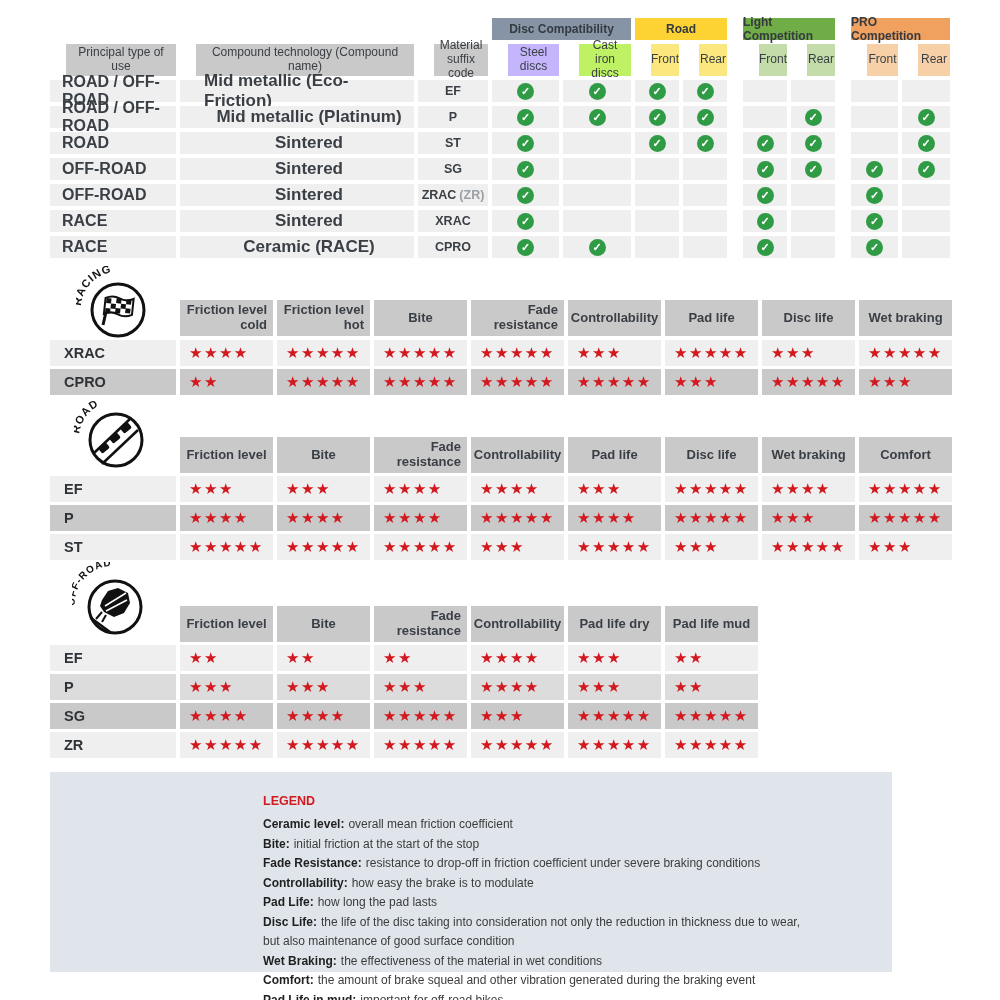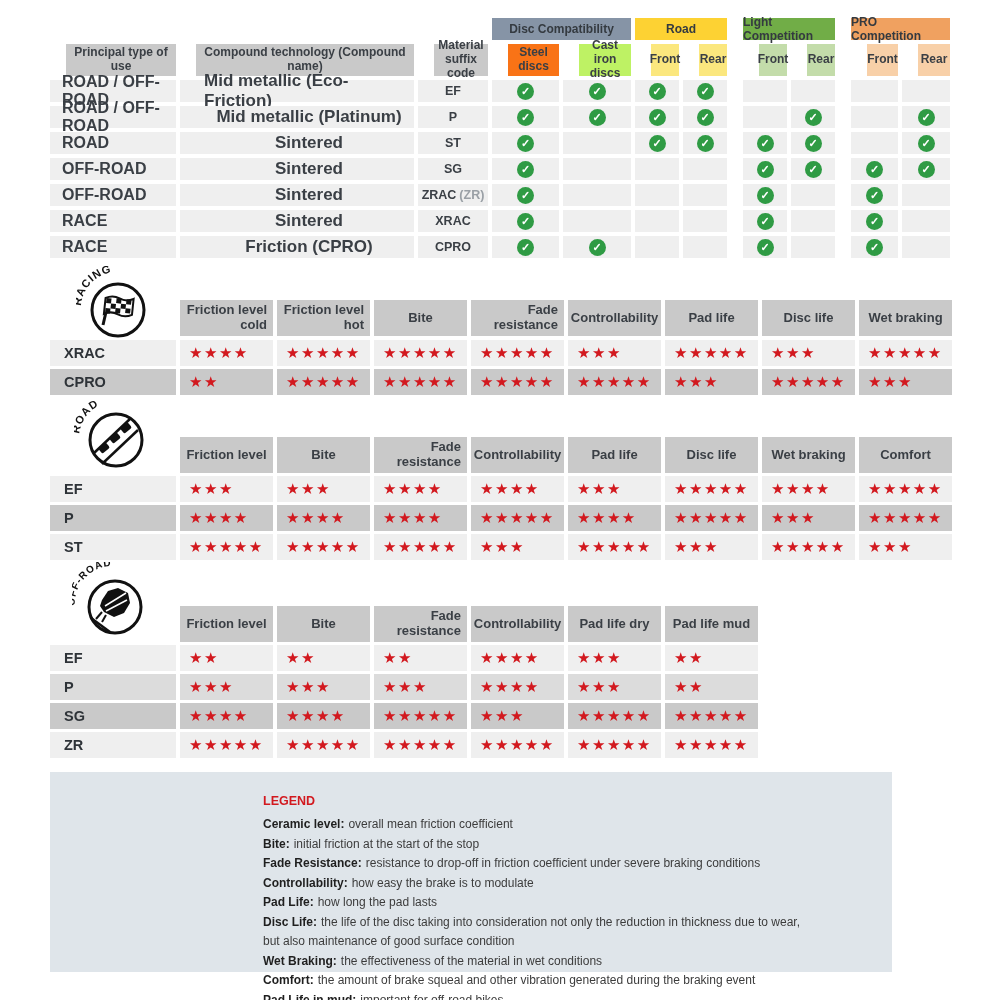--- a/index.html
+++ b/index.html
@@ -14,24 +14,24 @@
 
   
   .compat-cols{grid-template-columns:126px 234px 70px 67px 68px 44px 44px 8px 44px 44px 8px 47px 48px;
                column-gap:4px;}
   .compat-head{position:absolute;left:50px;top:18px;grid-template-rows:22px 32px;row-gap:4px;}
   .compat-head .band{font-weight:bold;font-size:12px;color:#343a40;}
   .band-disc{grid-column:4/6;grid-row:1;background:#8694a6;}
   .band-road{grid-column:6/8;grid-row:1;background:#fdd233;}
   .band-lc{grid-column:9/11;grid-row:1;background:#71ad47;}
   .band-pro{grid-column:12/14;grid-row:1;background:#f0a160;}
-  .hrow{grid-row:2;background:#c9c9c9;font-weight:bold;font-size:12px;line-height:1.15;
+  .hrow{grid-row:2;background:#c9c9c9;font-weight:normal;font-size:12px;line-height:1.15;
         text-align:center;padding:8px 3px;box-sizing:border-box;margin-left:16px;}
   .h1{grid-column:1}.h2{grid-column:2}.h3{grid-column:3}
-  .h4{grid-column:4;background:#f97316}.h5{grid-column:5;background:#bef264}
+  .h4{grid-column:4;background:#c4b5fd}.h5{grid-column:5;background:#bef264}
   .h6{grid-column:6;background:#fbe77e}.h7{grid-column:7;background:#fbe77e}
   .h9{grid-column:9;background:#c3dcaa}.h10{grid-column:10;background:#c3dcaa}
   .h12{grid-column:12;background:#f8d0a8}.h13{grid-column:13;background:#f8d0a8}
 
   .compat-data{position:absolute;left:50px;top:80px;grid-auto-rows:22px;gap:4px;}
   .t-use{justify-content:flex-start;padding-left:12px;font-weight:bold;font-size:16px;
          box-sizing:border-box;}
   .t-tech{font-weight:bold;font-size:17px;padding-left:24px;}
   .t-code{font-weight:bold;font-size:12.5px;}
   .t-code .note{color:#9aa0a6;margin-left:3px;font-weight:bold;}
@@ -251,21 +251,21 @@
         <span class="check">✓</span>
       </div>
     <div class="cell"></div>
     <div class="cell sp"></div>
     <div class="cell">
         <span class="check">✓</span>
       </div>
     <div class="cell"></div>
 
     <div class="cell t-use">RACE</div>
-    <div class="cell t-tech">Friction (CPRO)</div>
+    <div class="cell t-tech">Ceramic (RACE)</div>
     <div class="cell t-code">
         <span>CPRO</span>
       </div>
     <div class="cell">
         <span class="check">✓</span>
       </div>
     <div class="cell">
         <span class="check">✓</span>
       </div>
     <div class="cell"></div>

